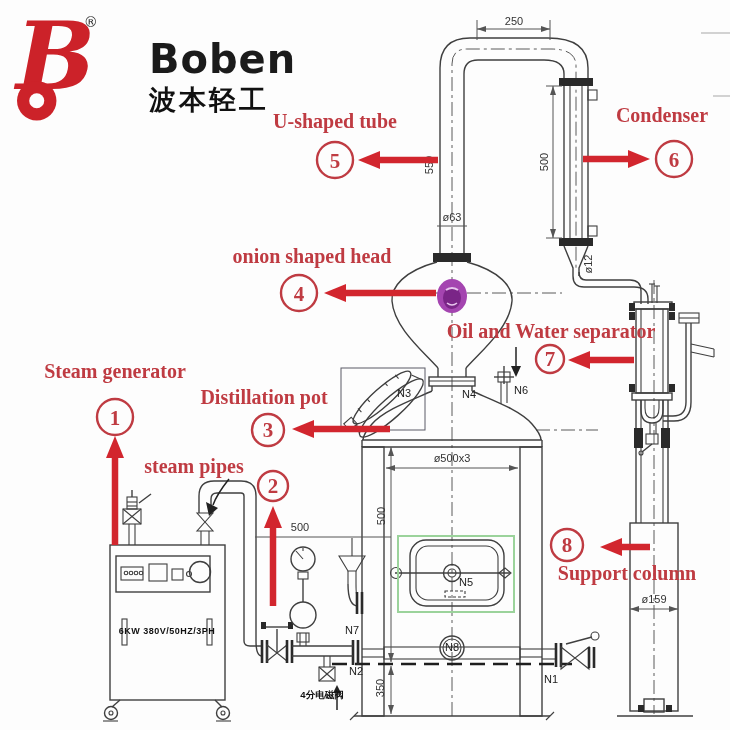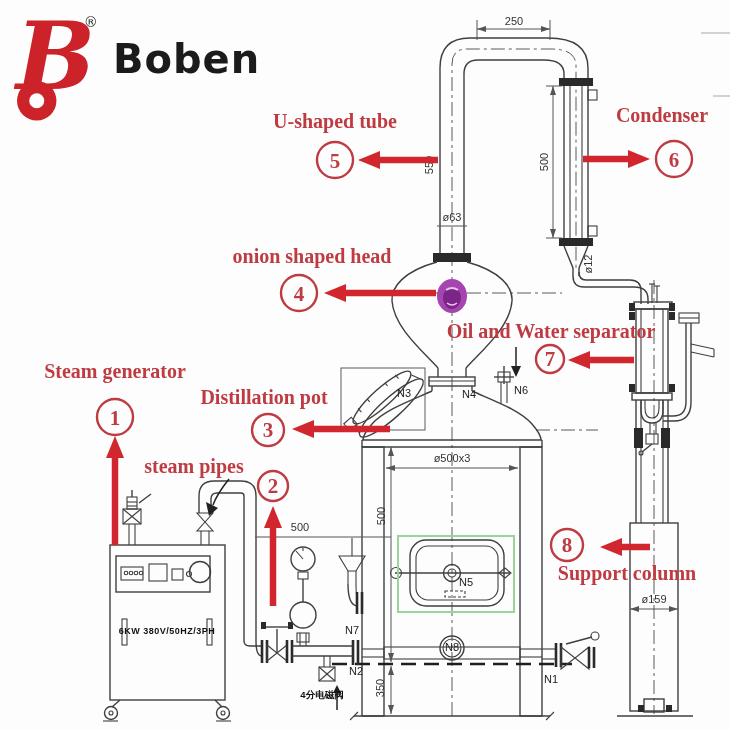--- a/index.html
+++ b/index.html
@@ -32,40 +32,41 @@
   .ann-n{font:700 21px "Liberation Serif",serif;fill:#bf3b42;text-anchor:middle;}
   .ann-c{stroke:#bf3b42;stroke-width:2.4;fill:none;}
   .ra  {stroke:#d2262e;stroke-width:6.5;fill:none;}
   .rh  {fill:#d2262e;stroke:none;}
 
   
   .logo{position:absolute;left:8px;top:6px;display:flex;gap:10px;align-items:flex-start;}
   .logo-mark{width:95px;height:122px;}
   .bglyph{font:700 italic 100px "DejaVu Serif",serif;fill:#cc2229;}
   .regmark{font:15px "DejaVu Sans",sans-serif;fill:#333;}
-  .logo-text{margin-top:32px;}
+  .logo-text{margin-top:32px;margin-left:36px;}
   .brand{font:600 40px "DejaVu Sans",sans-serif;color:#1b1b1b;letter-spacing:1px;line-height:1.05;}
   .chinese{font:700 27px "DejaVu Sans",sans-serif;color:#111;letter-spacing:3px;margin-top:2px;}
 </style>
 </head>
 <body>
 
 <div class="stage">
 
   <div class="logo">
     <div class="logo-mark">
       <svg viewBox="0 0 100 130" width="95" height="122">
         <text x="8" y="88" class="bglyph">B</text>
         <circle cx="30" cy="101" r="21" fill="#cc2229"></circle>
         <circle cx="30" cy="101" r="8" fill="#fdfdfd"></circle>
         <text x="80" y="22" class="regmark">®</text>
       </svg>
     </div>
     <div class="logo-text">
       <div class="brand">Boben</div>
+      <div class="chinese">波本轻工</div>
     </div>
   </div>
 
   <svg class="draw" viewBox="0 0 730 730">
     <defs>
       <pattern id="xh" width="8" height="8" patternUnits="userSpaceOnUse">
         <path d="M0,8 L8,0 M0,0 L8,8" stroke="#4a4a4a" stroke-width="1.1" fill="none"></path>
       </pattern>
       <pattern id="xh2" width="5" height="5" patternUnits="userSpaceOnUse">
         <path d="M0,5 L5,0 M0,0 L5,5" stroke="#4a4a4a" stroke-width="0.9" fill="none"></path>

